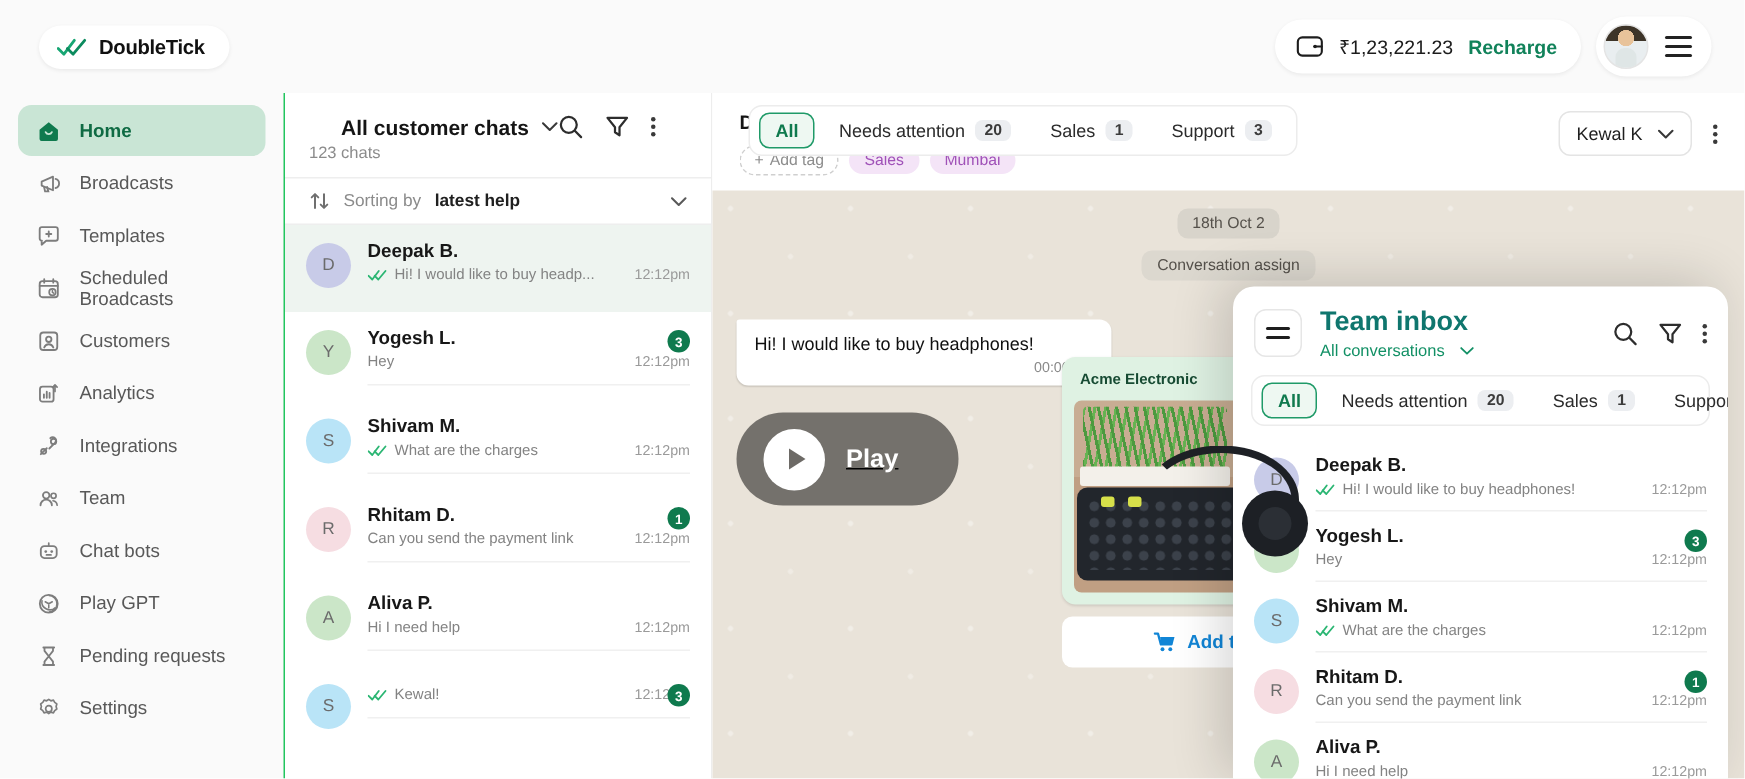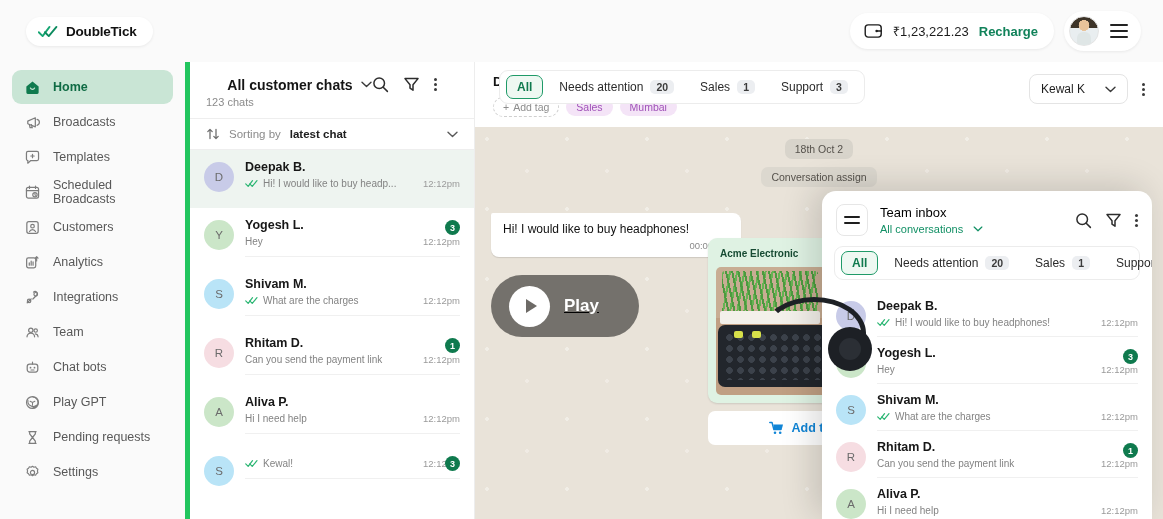--- a/index.html
+++ b/index.html
@@ -57,21 +57,21 @@
   }
   .hamb { width: 18px; display: flex; flex-direction: column; gap: 4px; }
   .hamb span { height: 1.8px; background: #222; border-radius: 2px; display: block; }
 
   
   .bodyrow { display: flex; height: 457px; }
 
   
   .sidebar {
     width: 190px; background: #fafafa; padding: 8px 12px 0 12px;
-    border-right: 5px solid #22c55e;
+    border-right: 1px solid #22c55e;
   }
   .nav-item {
     display: flex; align-items: center; gap: 12px;
     height: 34px; padding: 0 12px; border-radius: 9px;
     color: #585858; font-size: 12.5px; cursor: pointer;
     margin-bottom: 1px;
   }
   .nav-item.active { background: #c9e5d5; color: #0f6b44; font-weight: bold; }
   .nav-ic { width: 17px; height: 17px; flex: 0 0 17px; display: block; }
 
@@ -129,21 +129,21 @@
     justify-content: space-between; background: #fff;
   }
   .conv-name { font-size: 13px; font-weight: bold; color: #131313; }
   .tags { display: flex; align-items: center; gap: 7px; margin-top: 8px; }
   .tag-add {
     border: 1px dashed #cfcfcf; color: #8d8d8d; border-radius: 11px;
     font-size: 10.5px; padding: 3px 9px; display: flex; align-items: center; gap: 4px; cursor: pointer;
   }
   .tag-pill { background: #f4e4f7; color: #a052b8; border-radius: 11px; font-size: 10.5px; padding: 3px 10px; }
   .assignee {
-    display: flex; align-items: center; gap: 20px;
+    display: flex; align-items: center; gap: 10px;
     border: 1px solid #e4e4e4; border-radius: 8px;
     padding: 7px 11px; font-size: 12px; color: #1e1e1e; cursor: pointer; background: #fff;
   }
   .conv-head-r { display: flex; align-items: center; gap: 14px; }
 
   .chatpane {
     flex: 1; position: relative; overflow: hidden;
     background-color: #e9e3d9;
   }
   .chatpane::before {
@@ -224,21 +224,21 @@
     box-shadow: -8px -4px 34px rgba(0,0,0,0.16);
     overflow: hidden;
   }
   .fp-head { padding: 13px 14px 10px 14px; display: flex; align-items: center; gap: 12px; }
   .fp-burger {
     width: 32px; height: 32px; border: 1px solid #e6e6e6; border-radius: 8px;
     display: flex; flex-direction: column; justify-content: center; align-items: center; gap: 4px; cursor: pointer;
   }
   .fp-burger span { width: 16px; height: 1.8px; background: #1e1e1e; border-radius: 2px; }
   .fp-titles { flex: 1; }
-  .fp-title { font-size: 13px; font-weight: normal; color: #000000; }
+  .fp-title { font-size: 18px; font-weight: bold; color: #0f766e; }
   .fp-sub { font-size: 11px; color: #129065; margin-top: 3px; display: flex; align-items: center; gap: 10px; cursor: pointer; }
   .fp-actions { display: flex; align-items: center; gap: 13px; }
 
   .tabsbar {
     display: flex; align-items: center; gap: 6px;
     border: 1px solid #ececec; border-radius: 9px; padding: 4px 6px;
     background: #fff;
   }
   .tab {
     display: flex; align-items: center; gap: 7px; padding: 4px 10px;
@@ -430,21 +430,21 @@
         </div>
         <div class="cl-sub">123 chats</div>
       </div>
 
       <div class="sortbar">
         <svg width="14" height="14" viewBox="0 0 14 14">
           <path d="M4 11.6 V2.6 M1.8 4.6 L4 2.4 6.2 4.6" fill="none" stroke="#6f6f6f" stroke-width="1.3" stroke-linecap="round" stroke-linejoin="round"></path>
           <path d="M10 2.4 v9 M7.8 9.4 L10 11.6 12.2 9.4" fill="none" stroke="#6f6f6f" stroke-width="1.3" stroke-linecap="round" stroke-linejoin="round"></path>
         </svg>
         <span>Sorting by</span>
-        <b>latest chat</b>
+        <b>latest help</b>
         <svg class="chev" width="11" height="7" viewBox="0 0 11 7">
             <path d="M1 1.2 L5.5 5.6 L10 1.2" fill="none" stroke="#5a5a5a" stroke-width="1.4" stroke-linecap="round" stroke-linejoin="round"></path>
           </svg>
       </div>
 
       <div id="chat-rows">
   <div class="chat-row selected">
     <div class="av" style="background:#c8cbe8">D</div>
     <div class="crb">
       <div class="cr-name">Deepak B.</div>

